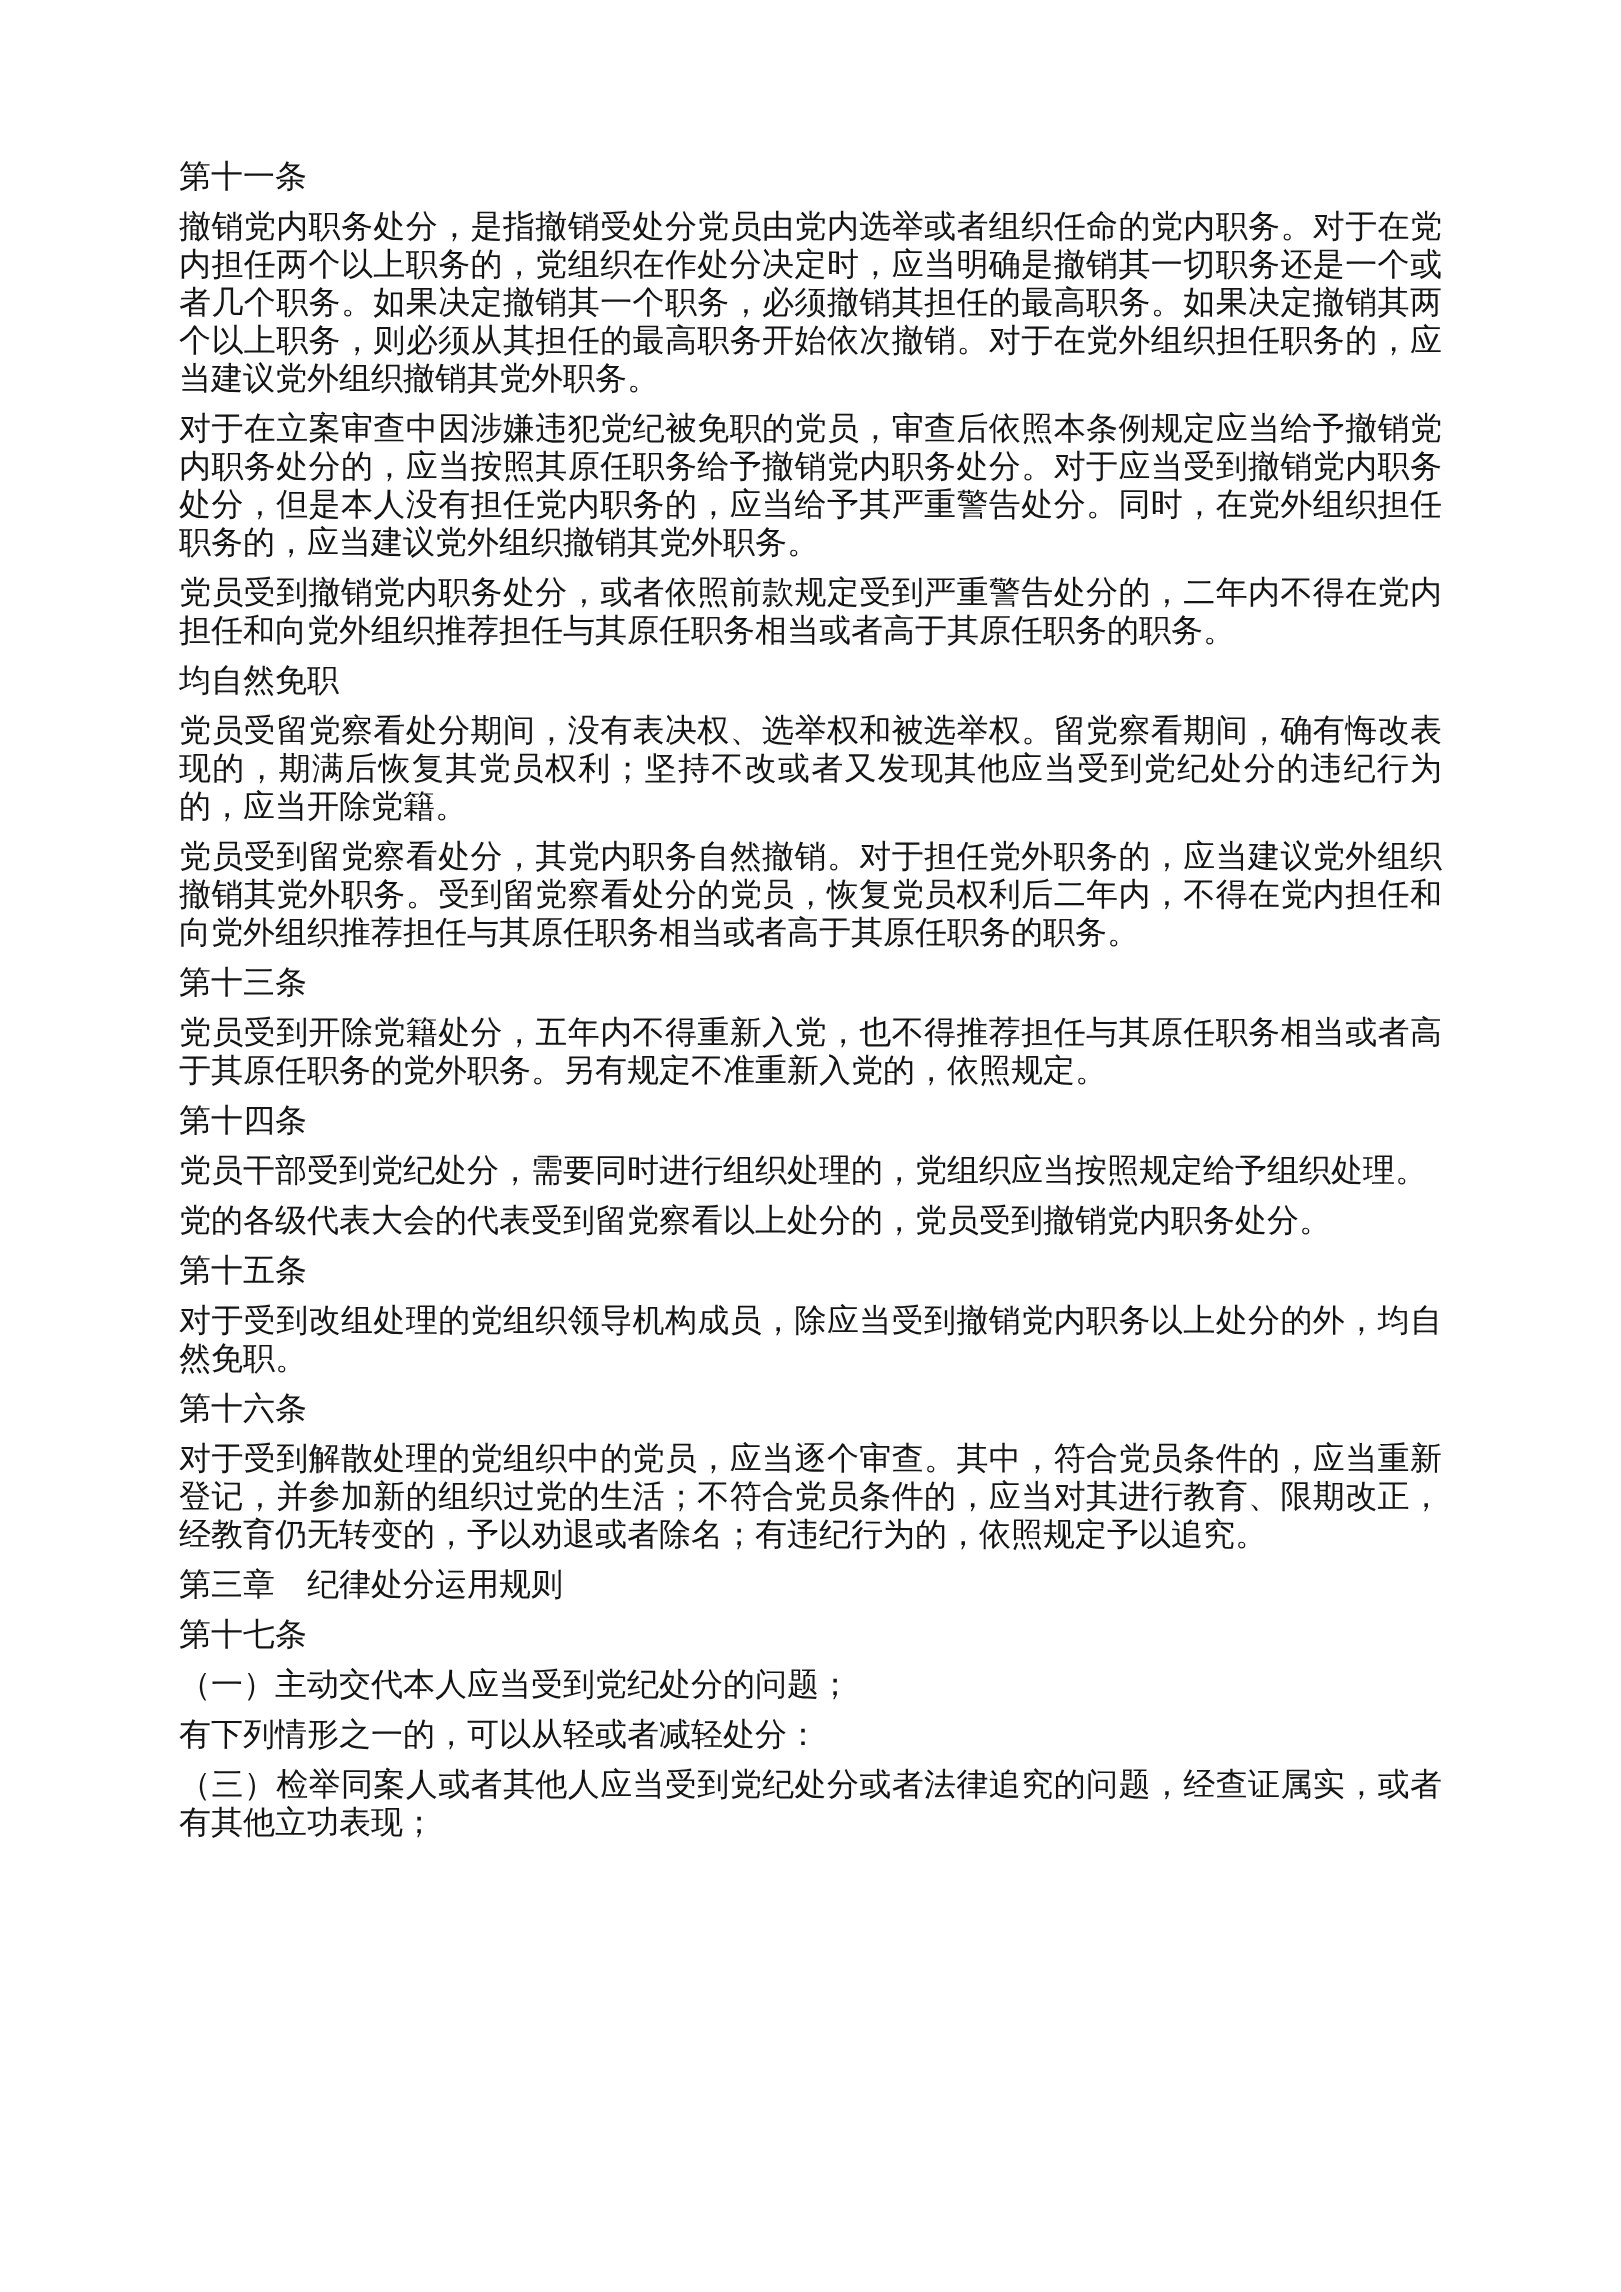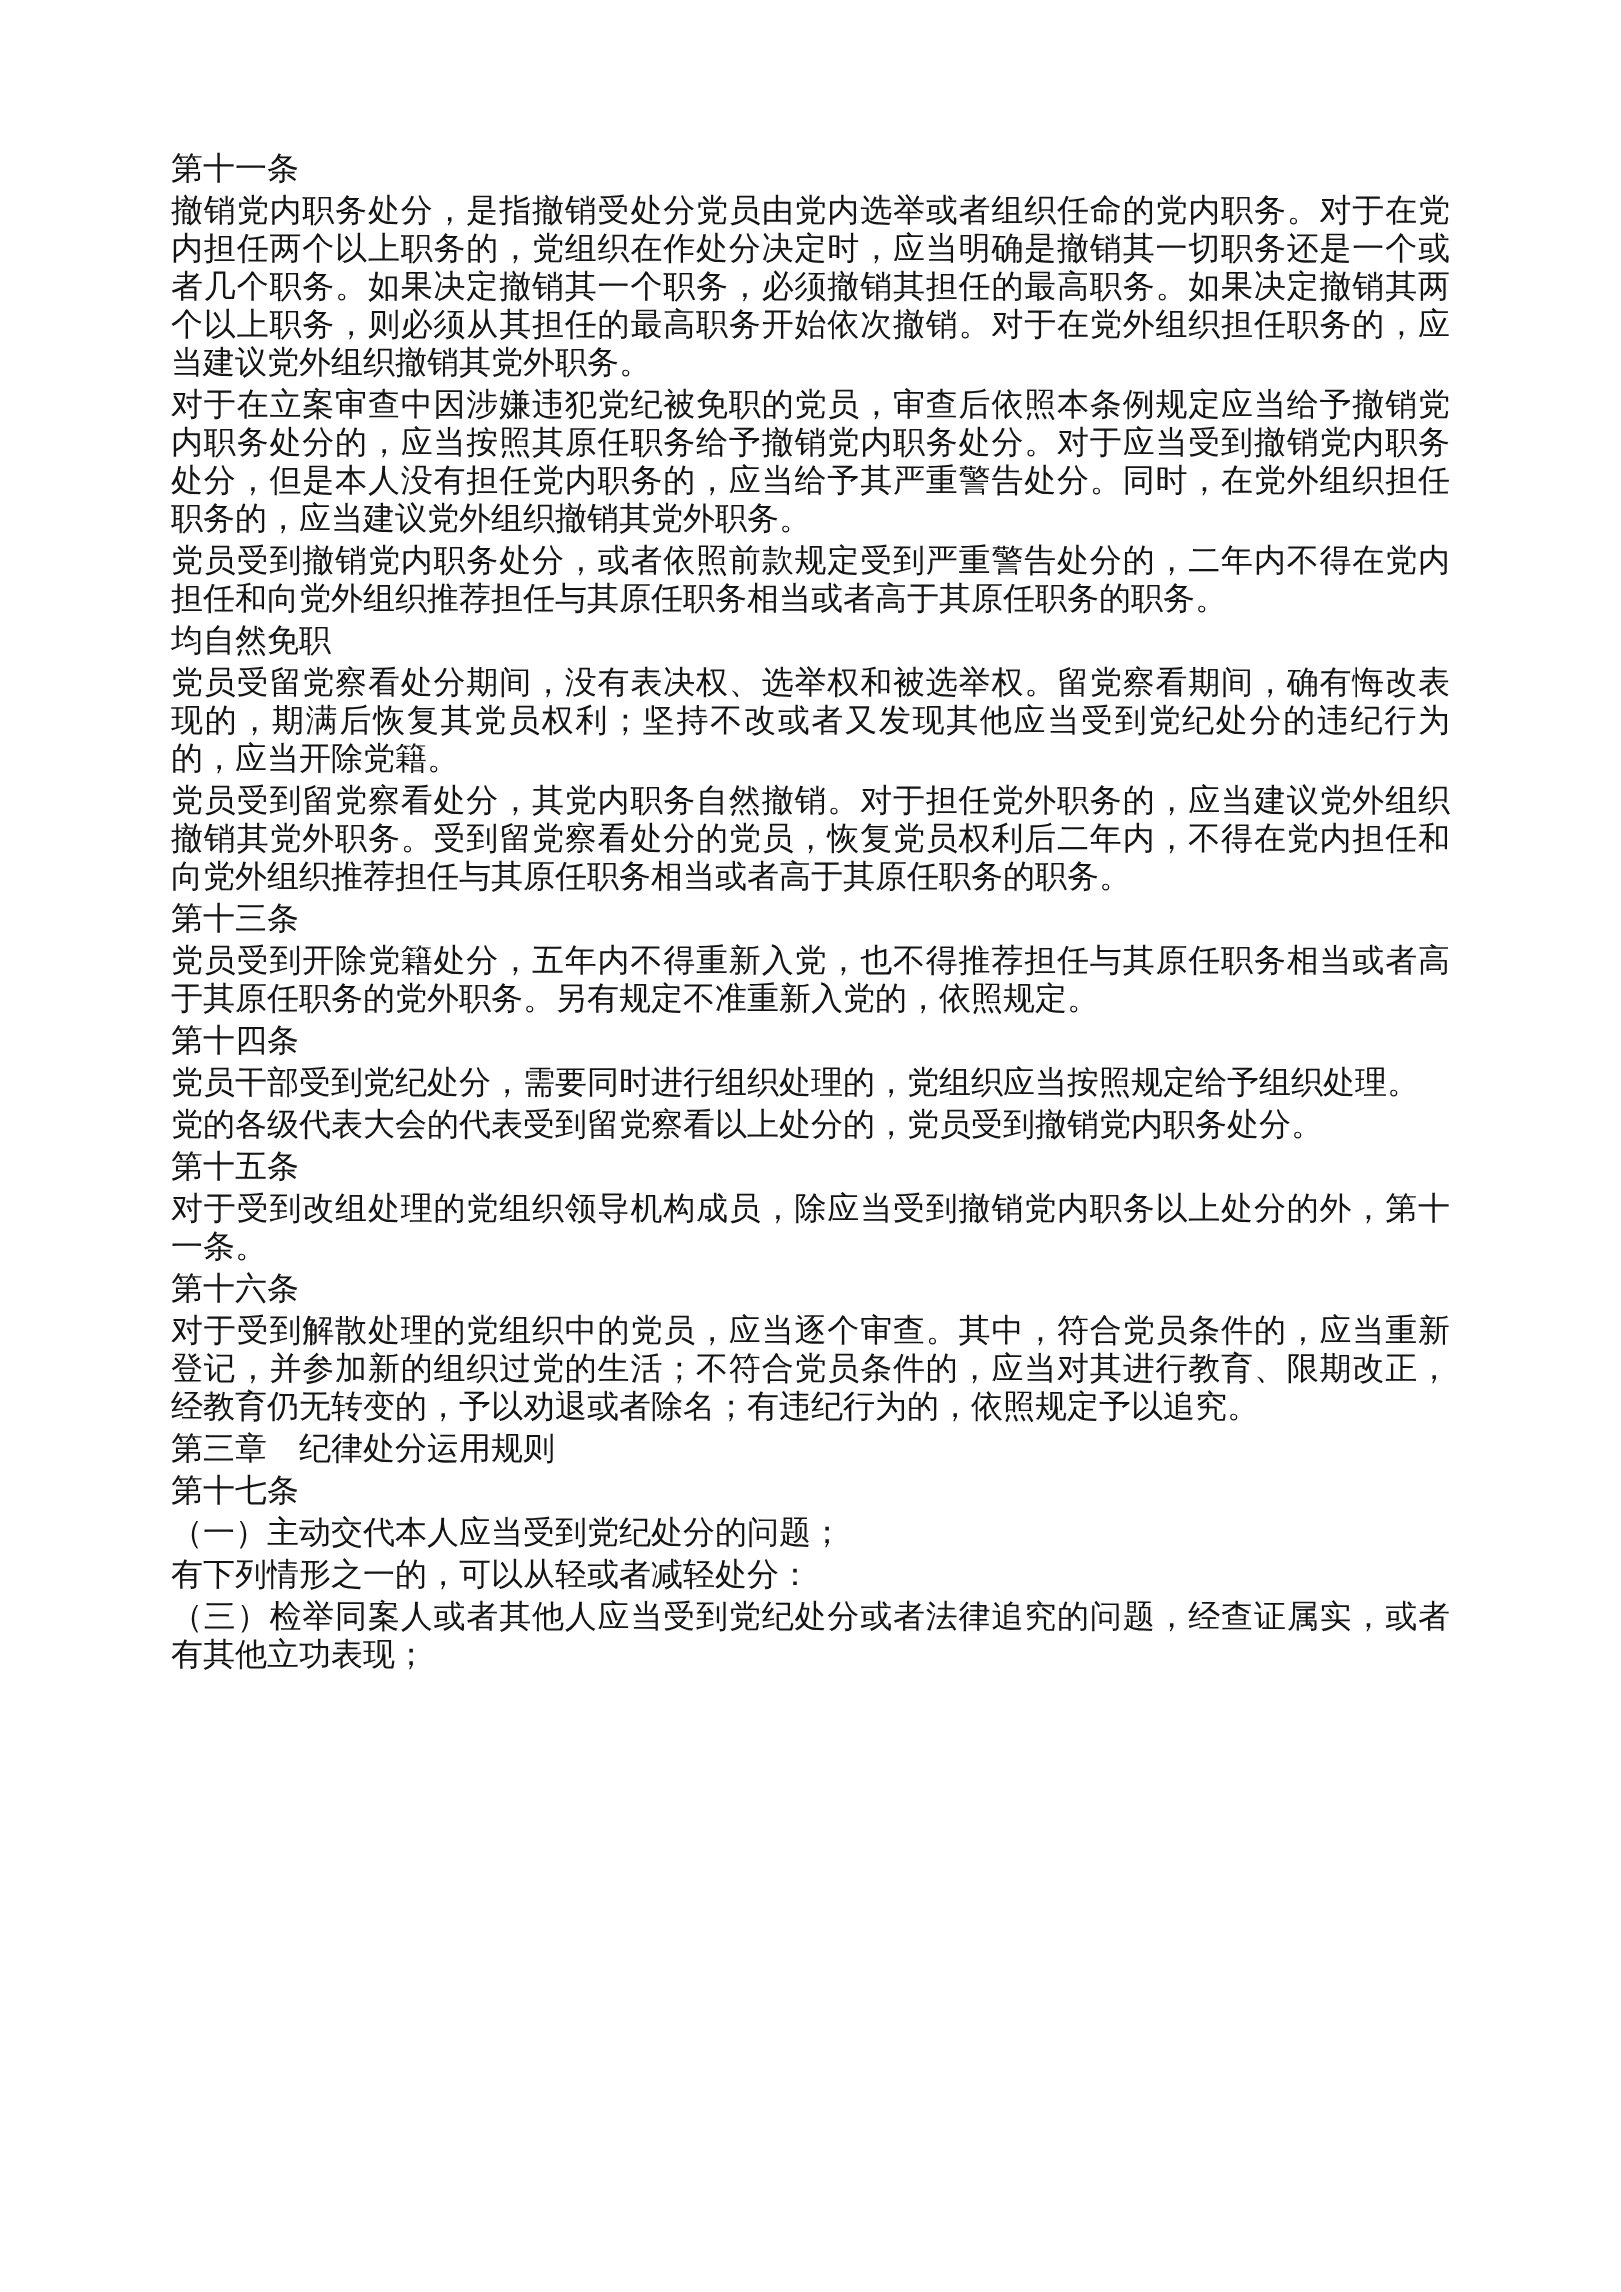--- a/index.html
+++ b/index.html
@@ -17,21 +17,21 @@
     overflow: hidden;
   }
   .doc {
     font-family: "Liberation Serif", "DejaVu Serif", serif;
     font-size: 32px;
     line-height: 38px;
     color: #141414;
     text-align: justify;
   }
   .doc p {
-    margin: 4px;
+    margin: 12px;
     padding: 0;
     word-break: break-all;
   }
 </style>
 </head>
 <body>
 
 <div class="page">
   <div class="doc" id="doc-content">
       <p class="block block-article-heading">第十一条</p>
@@ -40,21 +40,21 @@
       <p class="block block-paragraph">党员受到撤销党内职务处分，或者依照前款规定受到严重警告处分的，二年内不得在党内担任和向党外组织推荐担任与其原任职务相当或者高于其原任职务的职务。</p>
       <p class="block block-article-heading">均自然免职</p>
       <p class="block block-paragraph">党员受留党察看处分期间，没有表决权、选举权和被选举权。留党察看期间，确有悔改表现的，期满后恢复其党员权利；坚持不改或者又发现其他应当受到党纪处分的违纪行为的，应当开除党籍。</p>
       <p class="block block-paragraph">党员受到留党察看处分，其党内职务自然撤销。对于担任党外职务的，应当建议党外组织撤销其党外职务。受到留党察看处分的党员，恢复党员权利后二年内，不得在党内担任和向党外组织推荐担任与其原任职务相当或者高于其原任职务的职务。</p>
       <p class="block block-article-heading">第十三条</p>
       <p class="block block-paragraph">党员受到开除党籍处分，五年内不得重新入党，也不得推荐担任与其原任职务相当或者高于其原任职务的党外职务。另有规定不准重新入党的，依照规定。</p>
       <p class="block block-article-heading">第十四条</p>
       <p class="block block-paragraph">党员干部受到党纪处分，需要同时进行组织处理的，党组织应当按照规定给予组织处理。</p>
       <p class="block block-paragraph">党的各级代表大会的代表受到留党察看以上处分的，党员受到撤销党内职务处分。</p>
       <p class="block block-article-heading">第十五条</p>
-      <p class="block block-paragraph">对于受到改组处理的党组织领导机构成员，除应当受到撤销党内职务以上处分的外，第十一条。</p>
+      <p class="block block-paragraph">对于受到改组处理的党组织领导机构成员，除应当受到撤销党内职务以上处分的外，均自然免职。</p>
       <p class="block block-article-heading">第十六条</p>
       <p class="block block-paragraph">对于受到解散处理的党组织中的党员，应当逐个审查。其中，符合党员条件的，应当重新登记，并参加新的组织过党的生活；不符合党员条件的，应当对其进行教育、限期改正，经教育仍无转变的，予以劝退或者除名；有违纪行为的，依照规定予以追究。</p>
       <p class="block block-chapter-heading">第三章　纪律处分运用规则</p>
       <p class="block block-article-heading">第十七条</p>
       <p class="block block-list-item">（一）主动交代本人应当受到党纪处分的问题；</p>
       <p class="block block-paragraph">有下列情形之一的，可以从轻或者减轻处分：</p>
       <p class="block block-list-item">（三）检举同案人或者其他人应当受到党纪处分或者法律追究的问题，经查证属实，或者有其他立功表现；</p>
     </div>
 </div>
 

